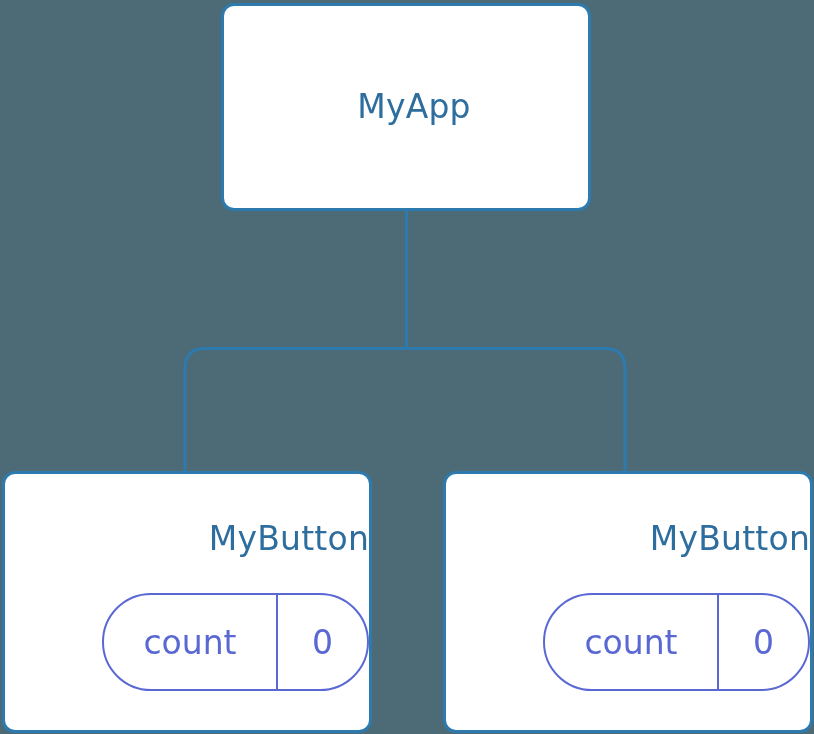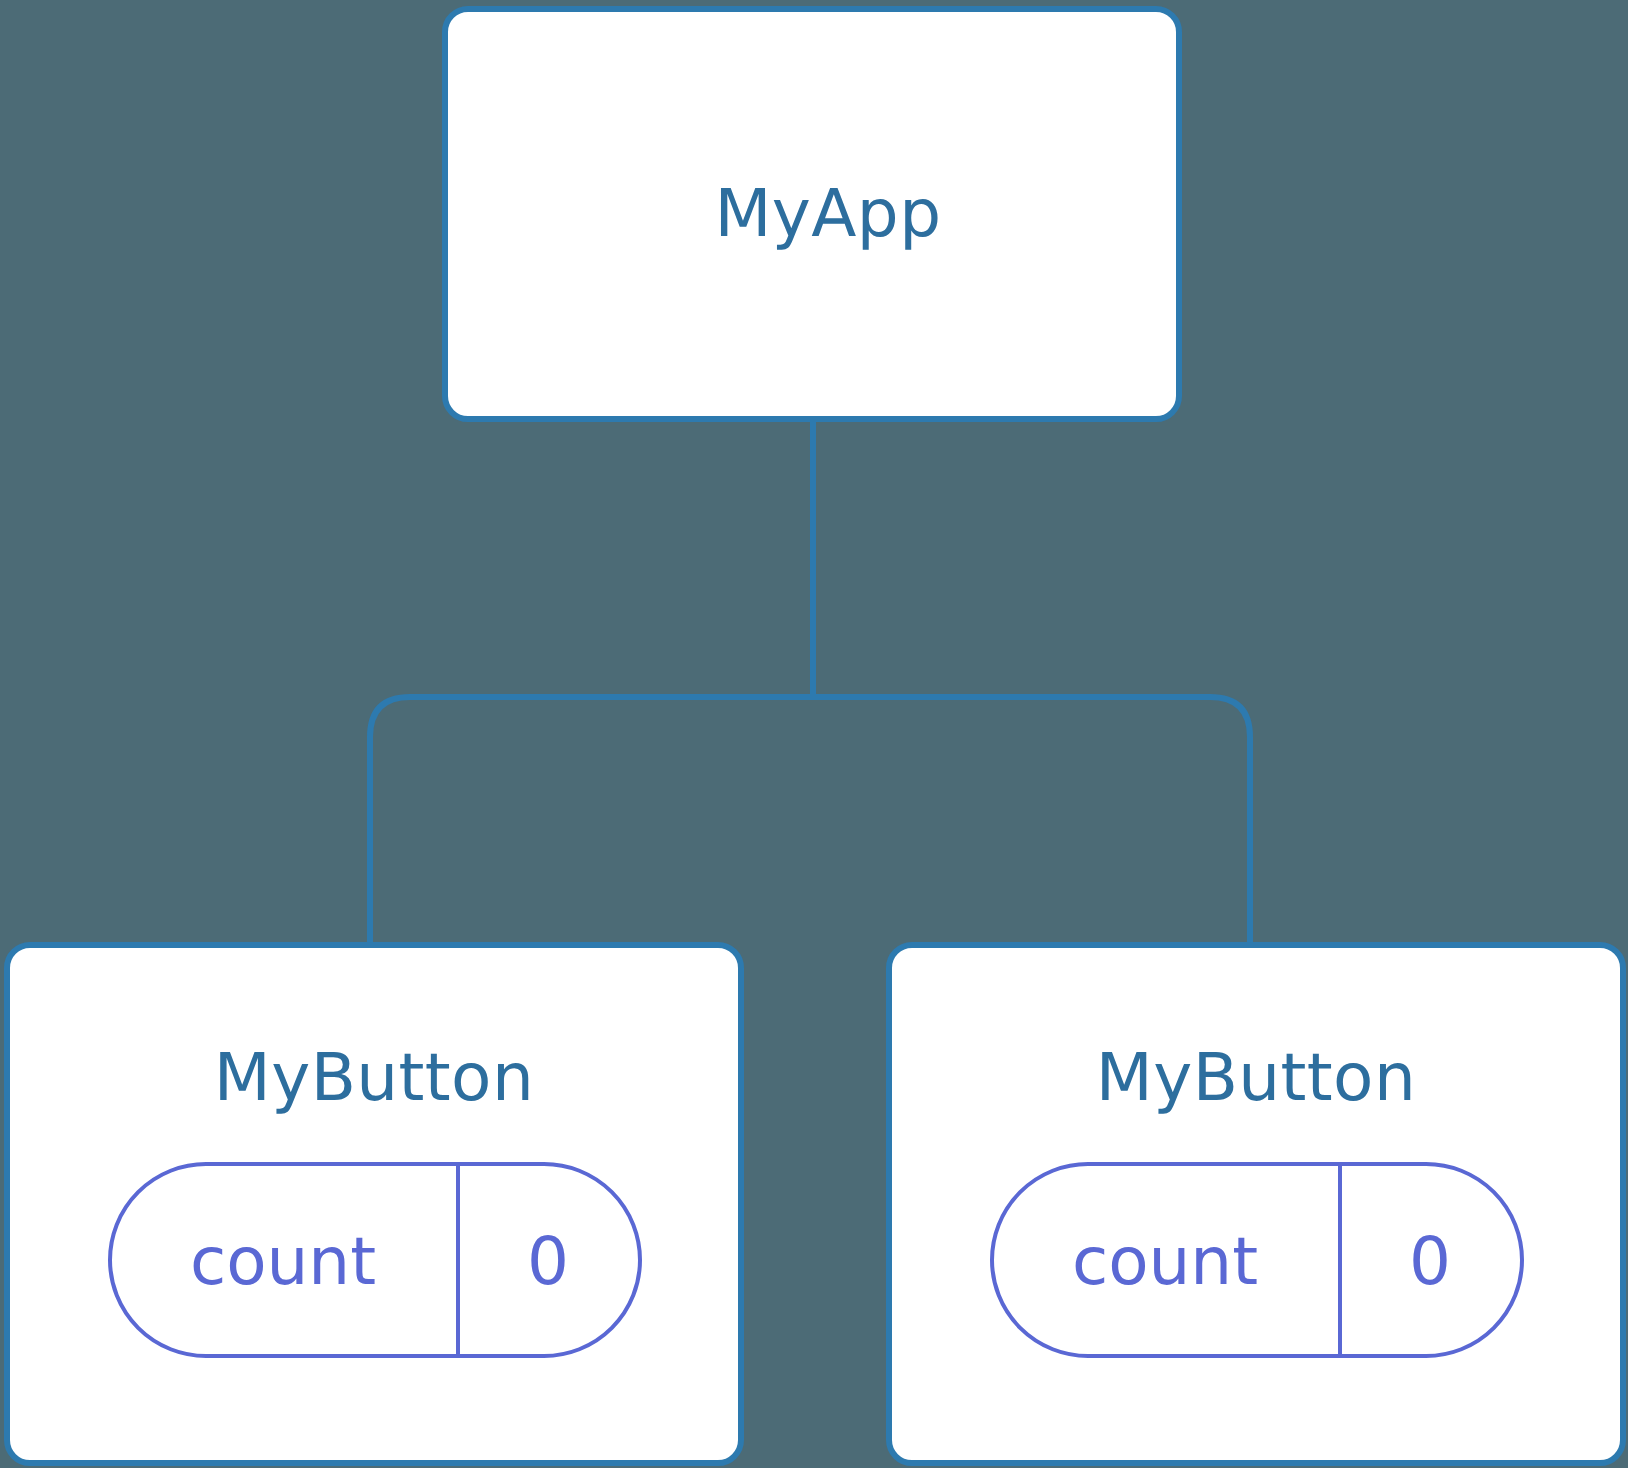--- a/index.html
+++ b/index.html
@@ -55,34 +55,35 @@
     justify-content: center;
     padding-left: 16px;
   }
   #node-root .node-title {
     margin-top: -2px;
   }
   
   .node-child {
     height: 262px;
     padding-top: 48px;
+    align-items: flex-end;
   }
   #node-child-0 {
     left: 2px;
     top: 471px;
     width: 370px;
   }
   #node-child-1 {
     left: 443px;
     top: 471px;
     width: 370px;
   }
   
   .state-pill {
-    margin-top: 26px;
+    margin-top: 38px;
     height: 98px;
     width: 267px;
     border: 2px solid #5a68d4;
     border-radius: 49px;
     box-sizing: border-box;
     display: flex;
     align-items: stretch;
     background: transparent;
   }
   .pill-key,

